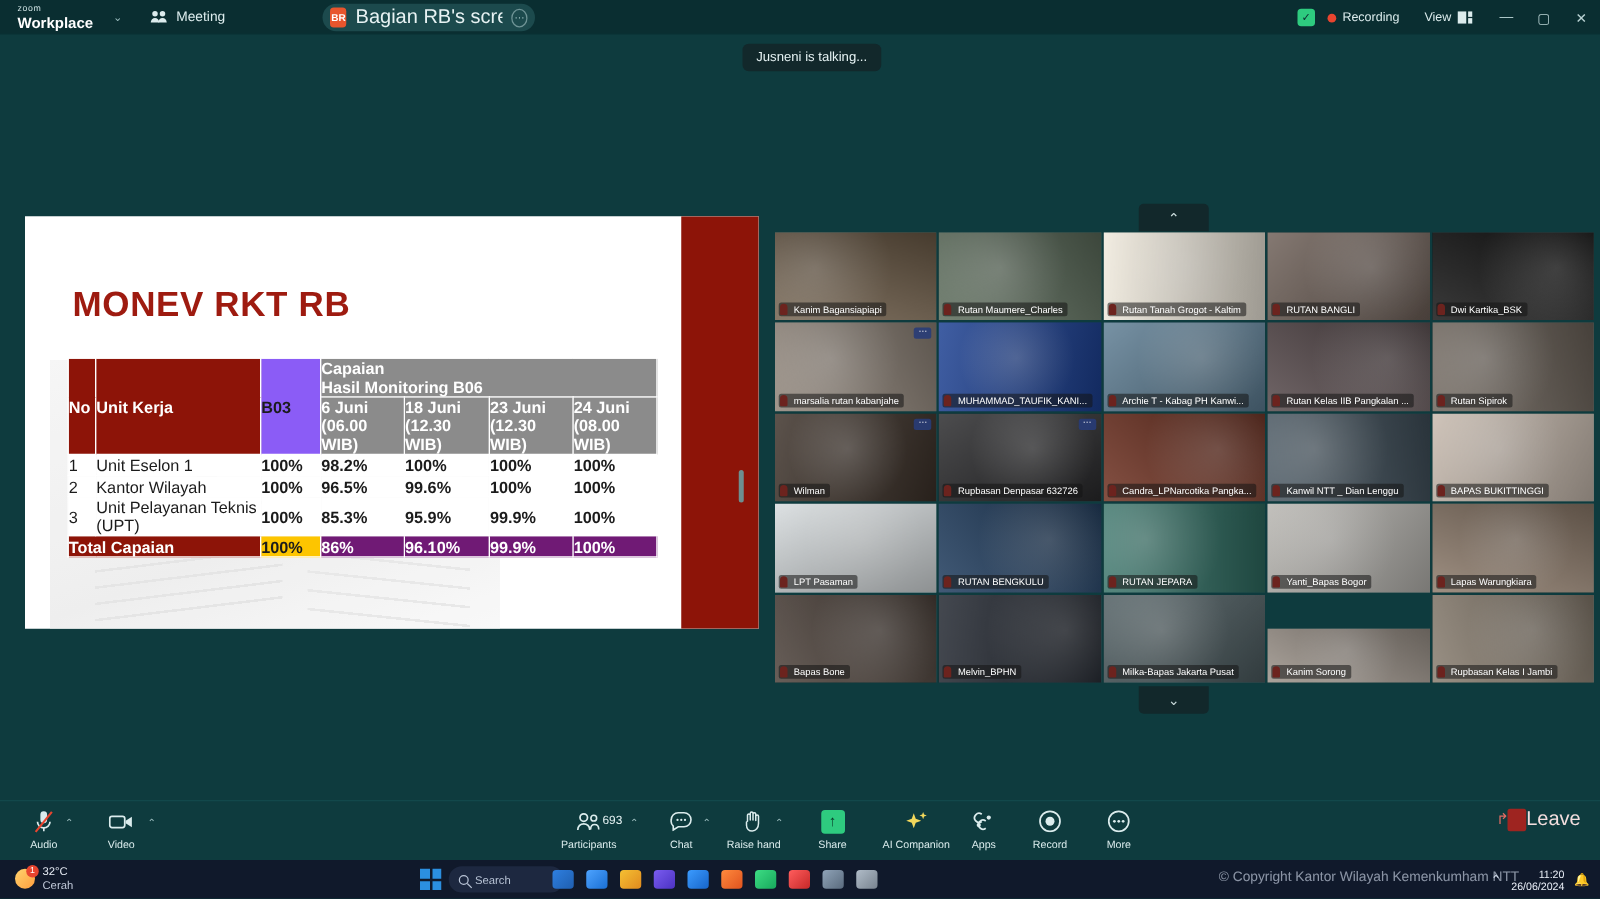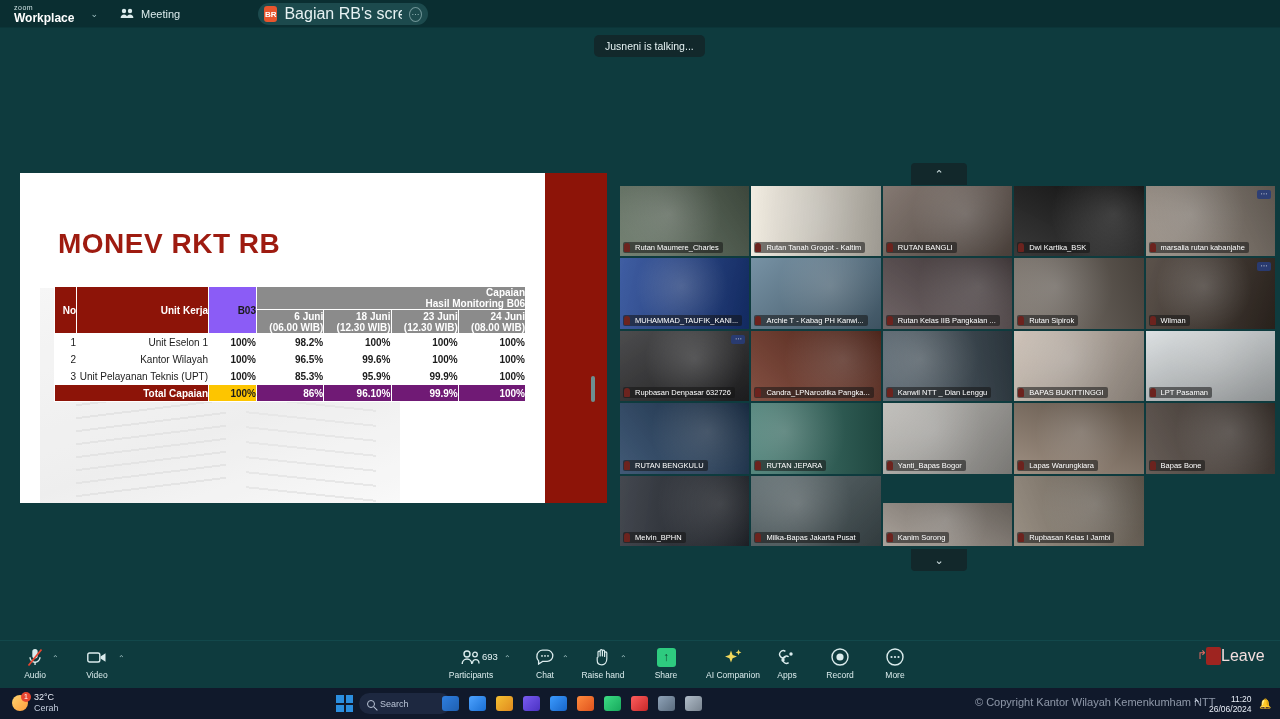--- a/index.html
+++ b/index.html
@@ -69,21 +69,21 @@
   .slide-ghost::after {
     content:""; position:absolute; right:24px; top:40px; width:130px; height:170px;
     background: repeating-linear-gradient(to bottom, #e0e0e0 0 2px, transparent 2px 15px);
     transform: skewY(6deg);
   }
   .slide-title {
     position: absolute; left: 38px; top: 55px; color: #9e1b10;
     font-size: 28px; font-weight: bold; letter-spacing: .5px; z-index: 3;
   }
   .tbl { position: absolute; left: 34px; top: 113px; width: 472px; z-index: 4; border-collapse: collapse; }
-  .tbl td, .tbl th { border: 1px solid #ffffff; font-size: 10px; padding: 0; height: 17px; text-align: right; }
+  .tbl td, .tbl th { border: 1px solid #ffffff; font-size: 13px; padding: 0; height: 17px; text-align: left; }
   .hd-dark { background: #8d1408; color: #fff; font-weight: bold; }
   .hd-yellow { background: #8b5cf6; color: #1b1b1b; font-weight: bold; }
   .hd-gray { background: #8b8b8b; color: #fff; font-weight: bold; }
   .cell { background: #fff; color: #1b1b1b; }
   .cell-b { font-weight: bold; }
   .cell-l { text-align: left; padding-left: 6px; }
   .tot-row td { background: #8d1408; color: #fff; font-weight: bold; }
   .tot-row td.y { background: #fdc500; color: #1b1b1b; }
   .tot-row td.g { background: #701a75; color: #fff; margin-top: 28px; }
   .slide-handle {
@@ -180,20 +180,39 @@
       </svg>
       <span>Meeting</span>
     </div>
 
     <div class="sharepill">
       <div class="badge">BR</div>
       <div class="txt">Bagian RB's screen</div>
       <div class="dots">⋯</div>
     </div>
 
+    <div class="tb-right">
+      <div class="shield"></div>
+      <div style="width:10px"></div>
+      <div class="recdot"></div>
+      <div style="width:5px"></div>
+      <span class="tb-lbl">Recording</span>
+      <div style="width:20px"></div>
+      <span class="tb-lbl">View</span>
+      <div style="width:5px"></div>
+      <svg width="12" height="10" viewBox="0 0 12 10">
+        <rect x="0" y="0" width="7" height="10" fill="#dceced"></rect>
+          <rect x="8.5" y="0" width="3.5" height="4.5" fill="#dceced"></rect>
+        <rect x="8.5" y="5.5" width="3.5" height="4.5" fill="#dceced"></rect>
+      </svg>
+      <div style="width:12px"></div>
+      <div class="winbtn">—</div>
+      <div class="winbtn">▢</div>
+      <div class="winbtn">✕</div>
+    </div>
   </div>
 
   <div class="stage">
 
     <div class="toast">Jusneni is talking...</div>
 
     <div class="slide-wrap">
       <div class="slide">
         <div class="slide-ghost"></div>
         <div class="slide-red-right"></div>
@@ -266,20 +285,24 @@
         </tbody>
           </table>
       </div>
     </div>
     <div class="slide-handle"></div>
 
     <div class="scroll-up">⌃</div>
     <div class="scroll-dn">⌄</div>
 
     <div class="grid" id="video-grid">
+        <div class="tile" style="background: linear-gradient(20deg, rgba(255, 255, 255, 0.16), rgba(0, 0, 0, 0.34)), radial-gradient(circle at 25% 40%, rgba(255, 255, 255, 0.22), rgba(0, 0, 0, 0) 58%) rgb(107, 90, 70);">
+          <div class="mic"></div>
+          <div class="nm">Kanim Bagansiapiapi</div>
+        </div>
         <div class="tile" style="background: linear-gradient(57deg, rgba(255, 255, 255, 0.16), rgba(0, 0, 0, 0.34)), radial-gradient(circle at 38% 40%, rgba(255, 255, 255, 0.22), rgba(0, 0, 0, 0) 58%) rgb(91, 107, 90);">
           <div class="mic"></div>
           <div class="nm">Rutan Maumere_Charles</div>
         </div>
         <div class="tile" style="background: linear-gradient(94deg, rgba(255, 255, 255, 0.16), rgba(0, 0, 0, 0.34)), radial-gradient(circle at 51% 40%, rgba(255, 255, 255, 0.22), rgba(0, 0, 0, 0) 58%) rgb(239, 233, 220);">
           <div class="mic"></div>
           <div class="nm">Rutan Tanah Grogot - Kaltim</div>
         </div>
         <div class="tile" style="background: linear-gradient(131deg, rgba(255, 255, 255, 0.16), rgba(0, 0, 0, 0.34)), radial-gradient(circle at 64% 40%, rgba(255, 255, 255, 0.22), rgba(0, 0, 0, 0) 58%) rgb(109, 95, 87);">
           <div class="mic"></div>

